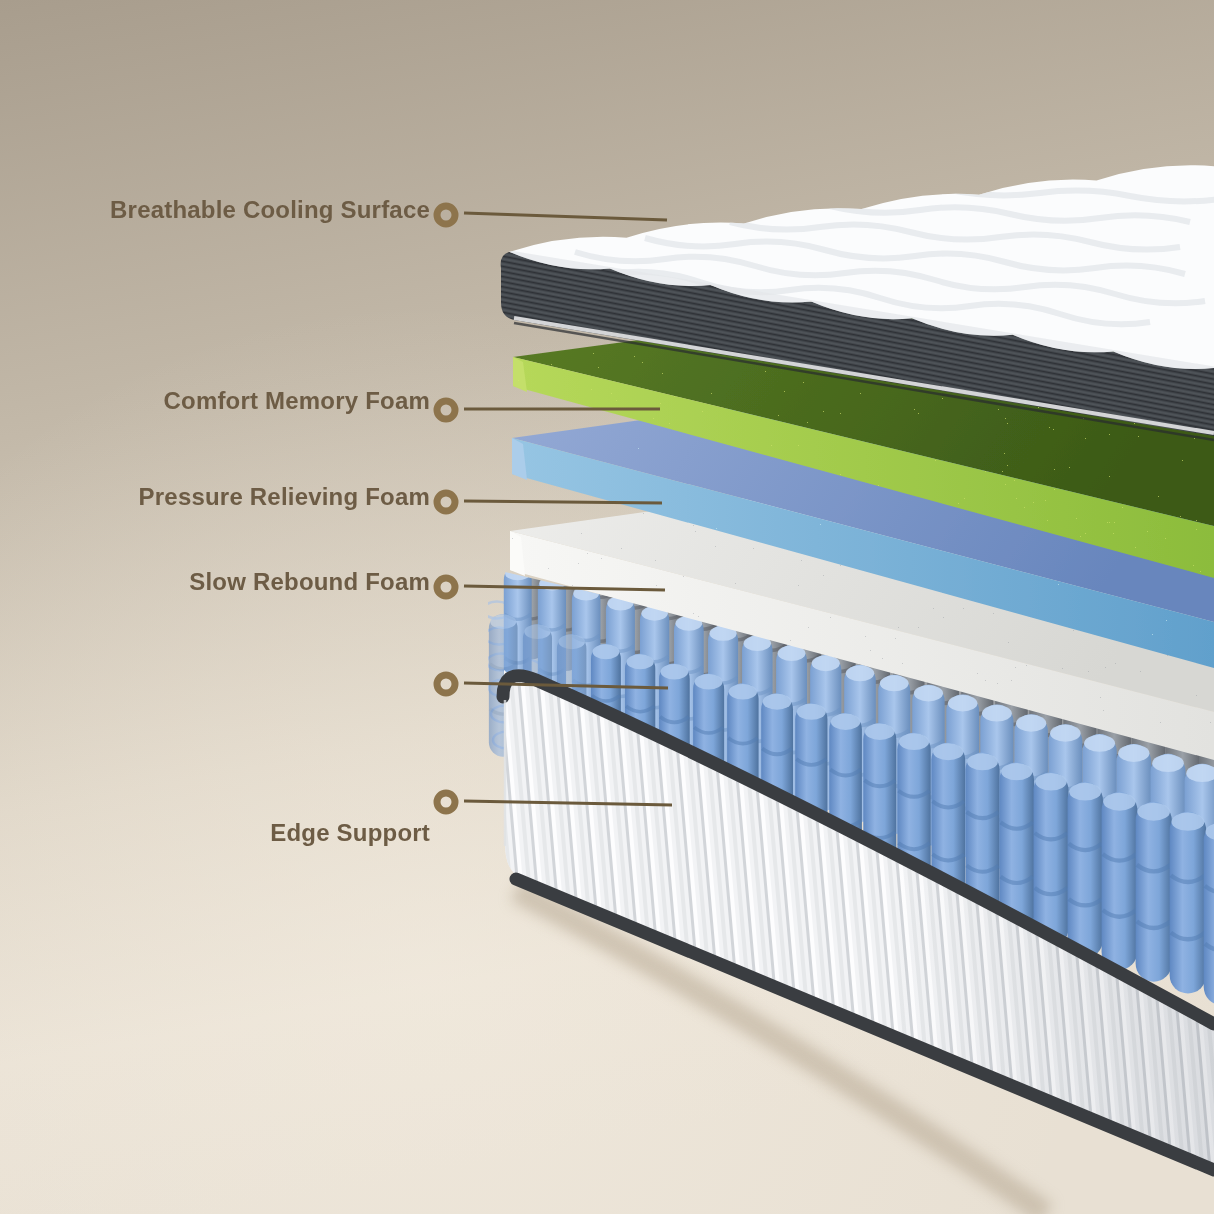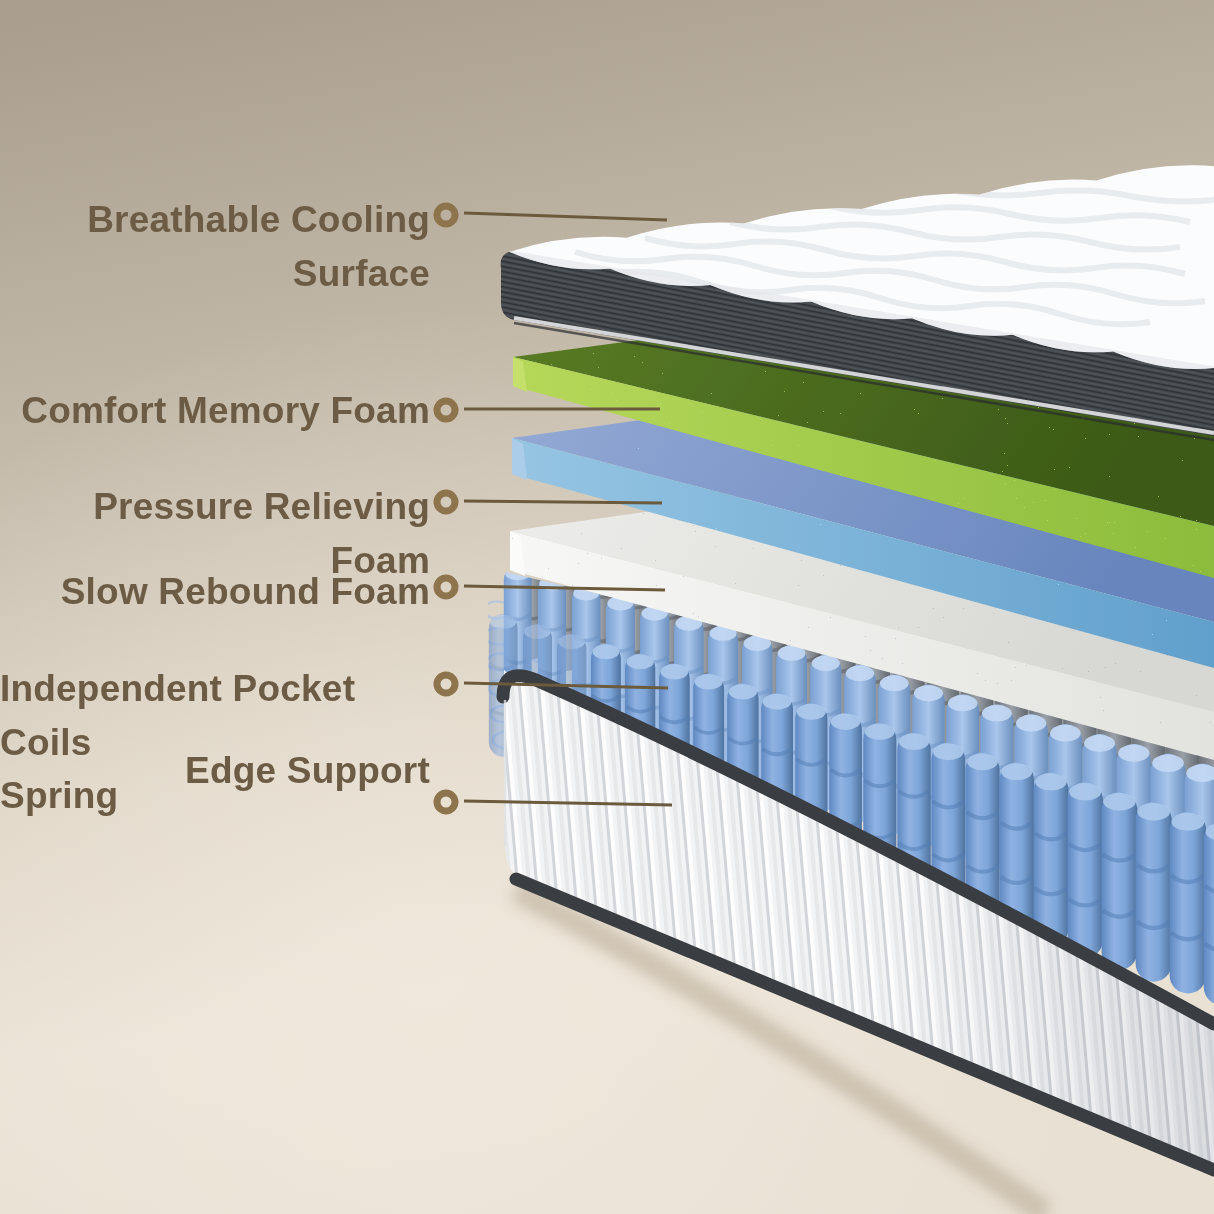--- a/index.html
+++ b/index.html
@@ -1,20 +1,20 @@
 <!DOCTYPE html>
 <html><head>
 <meta charset="utf-8">
 <style>
   html,body{margin:0;padding:0;background:#e8e0d3;}
   #stage{position:relative;width:1214px;height:1214px;overflow:hidden;
          font-family:"Liberation Sans",sans-serif;}
   #art{position:absolute;left:0;top:0;}
   .label{position:absolute;right:784px;text-align:right;
-         font-weight:700;font-size:37px;line-height:1.45;
+         font-weight:700;font-size:24px;line-height:1.45;
          color:#6d5c45;white-space:pre-line;letter-spacing:.2px;}
   .label.left-align{text-align:left;}
 </style>
 </head>
 <body>
 
 <div id="stage">
 
 <svg id="art" width="1214" height="1214" viewBox="0 0 1214 1214" xmlns="http://www.w3.org/2000/svg">
   <defs>
@@ -341,17 +341,15 @@
     <circle cx="446" cy="587" r="9"></circle>
     <circle cx="446" cy="684" r="9"></circle>
     <circle cx="446" cy="802" r="9"></circle>
   </g>
 </svg>
 
 <div class="label" style="top:193px">Breathable Cooling Surface</div>
 <div class="label" style="top:384px">Comfort Memory Foam</div>
 <div class="label" style="top:565px">Slow Rebound Foam</div>
 <div class="label" style="top:480px">Pressure Relieving Foam</div>
-<div class="label left-align" style="top:662px">Independent Pocket Coils
-Spring</div>
-<div class="label" style="top:744px">Edge Support</div>
+<div class="label" style="top:816px">Edge Support</div>
 
 </div>
 
 </body></html>

